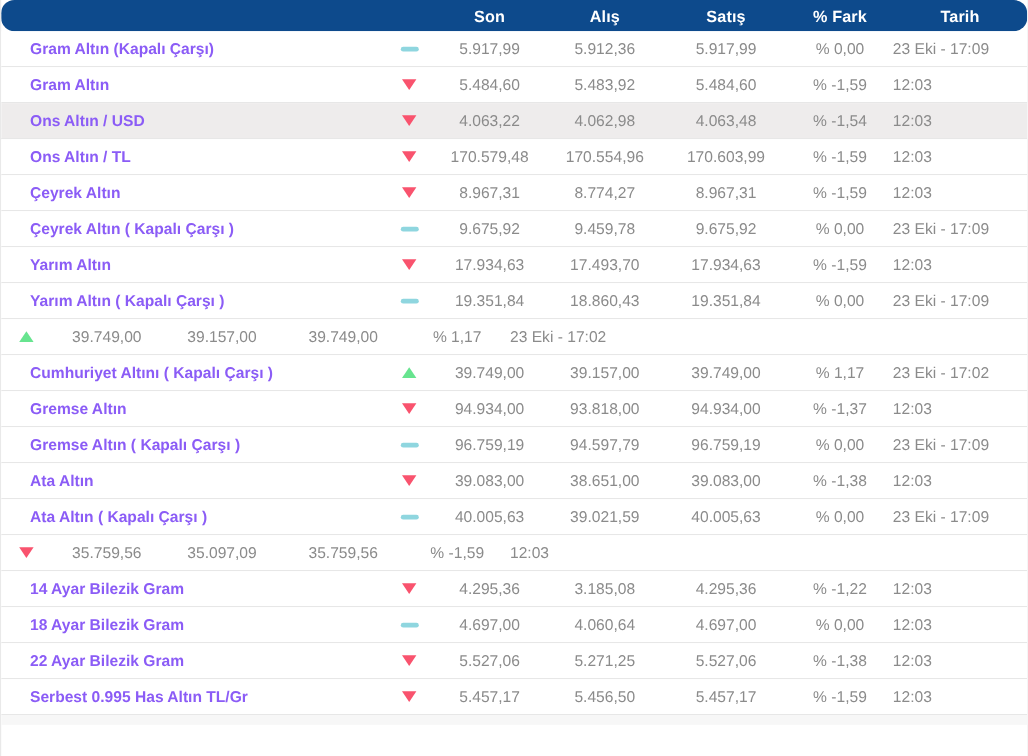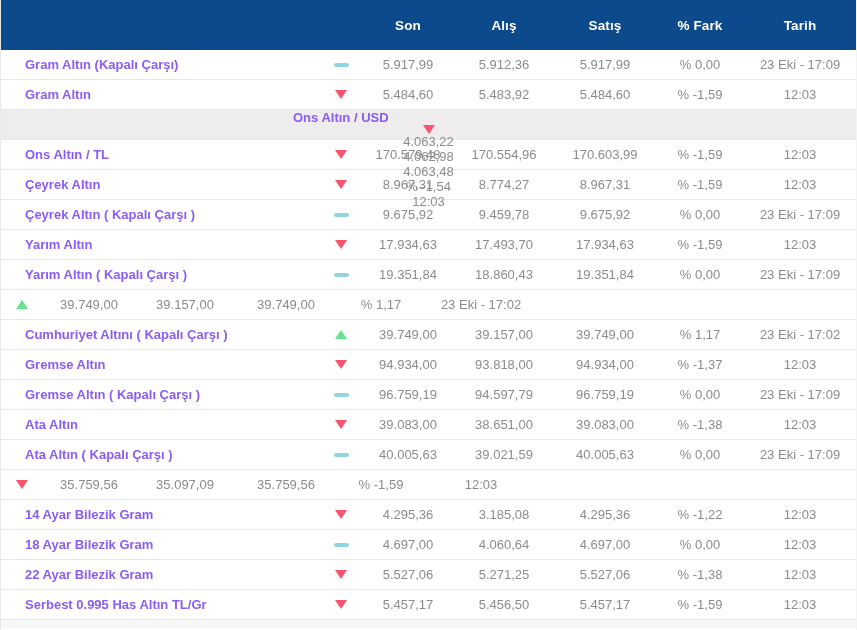--- a/index.html
+++ b/index.html
@@ -13,48 +13,49 @@
     height: 630px;
     border-left: 1px solid #e9e9e9;
     border-right: 1px solid #f3f3f3;
     overflow: hidden;
     background: #ffffff;
   }
   
   .thead {
     display: flex;
     align-items: center;
-    height: 50px;
+    height: 26px;
     background: #0d4a8c;
+    border-radius: 11px;
   }
   .thead .cell {
     color: #ffffff;
     font-weight: bold;
     font-size: 13.5px;
     text-align: center;
     letter-spacing: 0.1px;
   }
   
   .col-name  { width: 319px; text-align: left; padding-left: 24px; }
   .col-trend { width: 42px;  display: flex; align-items: center; justify-content: center; }
   .col-son   { width: 92px;  text-align: center; }
   .col-alis  { width: 100px; text-align: center; }
   .col-satis { width: 102px; text-align: center; }
   .col-fark  { width: 88px;  text-align: center; }
-  .col-tarih { width: 112px; text-align: center; }
+  .col-tarih { width: 112px; text-align: left; }
   
   .row {
     display: flex;
     align-items: center;
     height: 30px;
     border-bottom: 1px solid #e7e7e7;
     background: #ffffff;
     cursor: pointer;
   }
-  .row.hl { background: #eeecec; flex-direction: column; }
+  .row.hl { background: #eeecec; }
   .row .name {
     color: #8b5cf6;
     font-weight: bold;
     font-size: 13px;
   }
   .row .val {
     color: #8b8b8b;
     font-size: 13px;
   }
   

